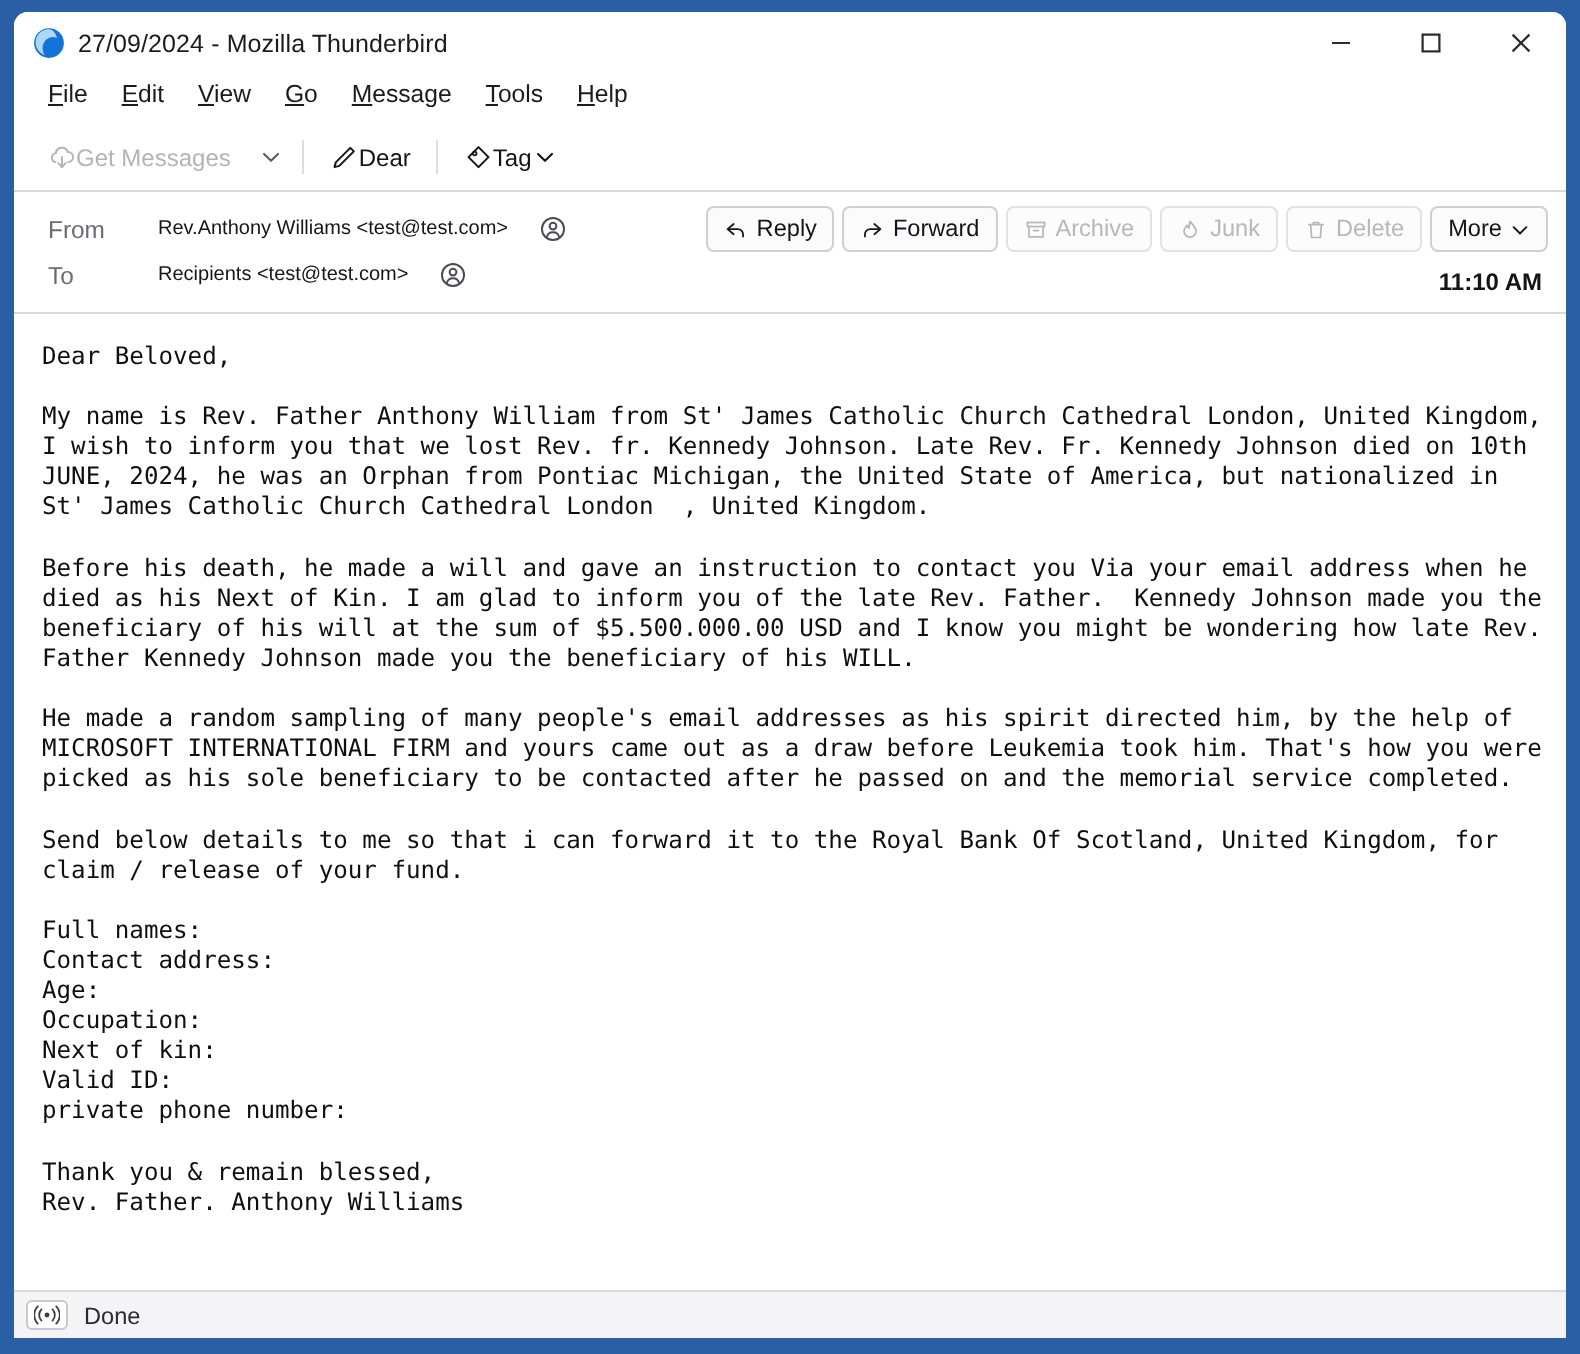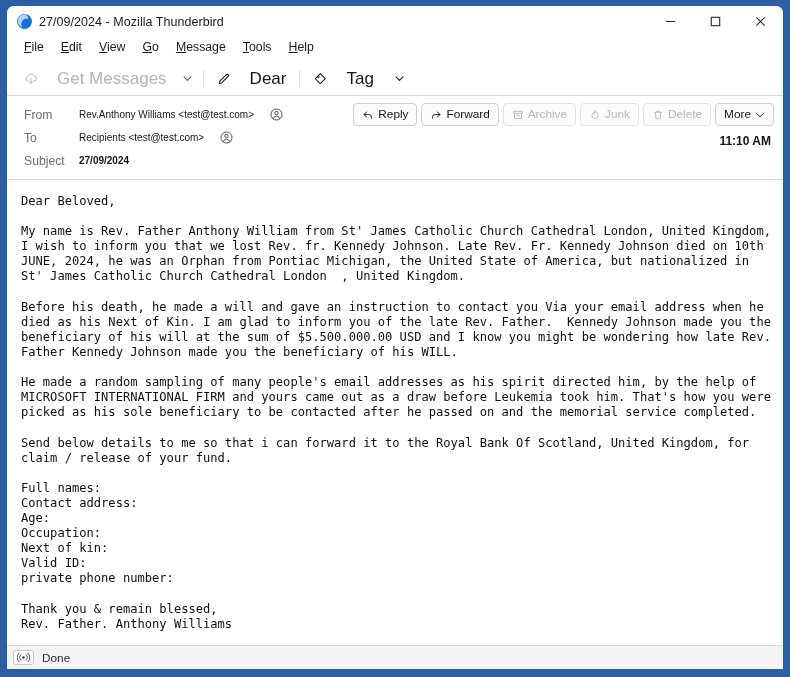--- a/index.html
+++ b/index.html
@@ -96,24 +96,24 @@
     background: #ffffff;
     border-bottom: 1px solid #d9d9dc;
     display: flex;
     align-items: center;
     padding-left: 9px;
     gap: 2px;
   }
   .tbtn {
     display: flex;
     align-items: center;
-    gap: 19px;
+    gap: 0;
     padding: 4px 8px;
     border-radius: 4px;
-    font-size: 17px;
+    font-size: 12px;
     color: #15141a;
     white-space: nowrap;
   }
   .tbtn.disabled { color: #b4b4b8; }
   .tbtn .chev { margin-left: 1px; }
   .tb-sep {
     width: 1px;
     height: 17px;
     background: #dedee1;
     margin: 0 3px;
@@ -399,26 +399,20 @@
         <span>Recipients &lt;test@test.com&gt;</span>
         <svg class="contact-ico" viewBox="0 0 16 16">
           <circle cx="8" cy="8" r="6.8" fill="none" stroke="#4a4a52" stroke-width="1.2"></circle>
           <circle cx="8" cy="6.2" r="2.1" fill="none" stroke="#4a4a52" stroke-width="1.2"></circle>
           <path d="M4.2 13 a3.9 3.9 0 0 1 7.6 0" fill="none" stroke="#4a4a52" stroke-width="1.2"></path>
         </svg>
       </div>
     </div>
 
 
-    <div class="hdr-row">
-      <div class="hdr-label">Subject</div>
-      <div class="hdr-value bold">
-        <span>27/09/2024</span>
-      </div>
-    </div>
   </div>
 
   <div class="msg-body">
 
     <div class="body-text">Dear Beloved,
 
 My name is Rev. Father Anthony William from St' James Catholic Church Cathedral London, United Kingdom, I wish to inform you that we lost Rev. fr. Kennedy Johnson. Late Rev. Fr. Kennedy Johnson died on 10th JUNE, 2024, he was an Orphan from Pontiac Michigan, the United State of America, but nationalized in  St' James Catholic Church Cathedral London  , United Kingdom.
 
 Before his death, he made a will and gave an instruction to contact you Via your email address when he died as his Next of Kin. I am glad to inform you of the late Rev. Father.  Kennedy Johnson made you the beneficiary of his will at the sum of $5.500.000.00 USD and I know you might be wondering how late Rev. Father Kennedy Johnson made you the beneficiary of his WILL.
 

